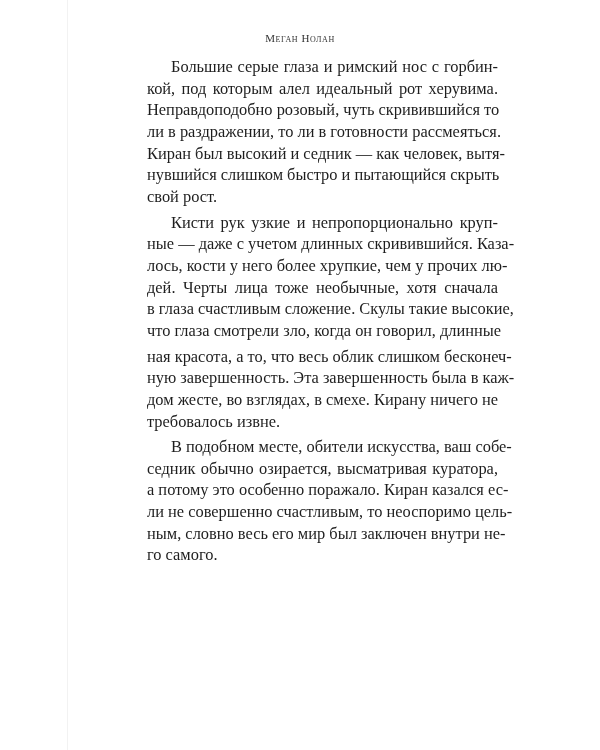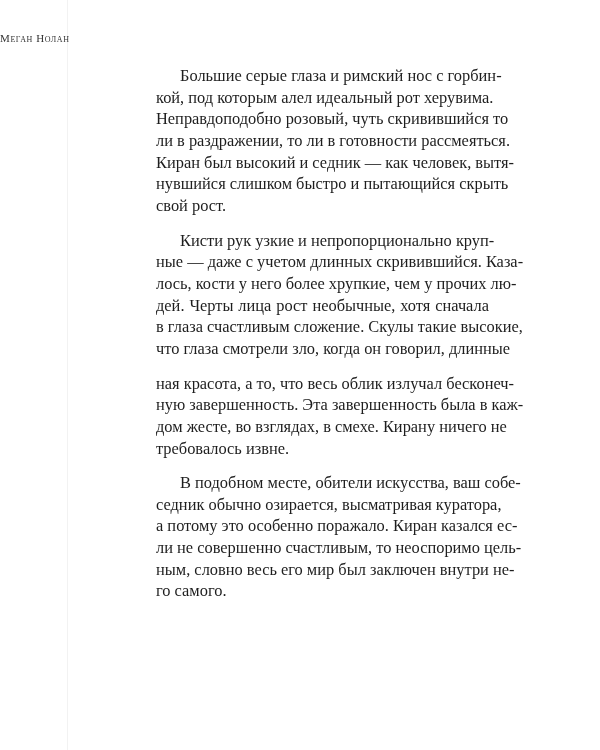--- a/index.html
+++ b/index.html
@@ -4,33 +4,33 @@
   <style>
     html, body { margin: 0; padding: 0; }
     body {
       width: 600px; height: 750px; background: #ffffff; position: relative; overflow: hidden;
       font-family: "DejaVu Serif", "Liberation Serif", serif; color: #1e1e1e;
     }
     .page-edge {
       position: absolute; left: 67px; top: 0; width: 1px; height: 750px; background: #f2f2f2;
     }
     .running-head {
-      position: absolute; top: 32px; left: 0; width: 600px; text-align: left;
+      position: absolute; top: 32px; left: 0; width: 600px; text-align: center;
       font-family: "Liberation Serif", serif; font-size: 11px; letter-spacing: 0.6px;
       font-variant: small-caps; color: #333;
     }
     .text-block {
       position: absolute; left: 143px; top: 52px; width: 359px;
       font-family: "Liberation Serif", serif; font-size: 16.4px; line-height: 21.65px;
       text-align: justify; text-align-last: left; hyphens: manual;
     }
     .line { display: block; text-align: justify; text-align-last: justify; white-space: nowrap; }
     .line.last { text-align-last: left; }
     .line.first { padding-left: 24px; }
-    .para { margin: 13px; }
+    .para { margin: 4px; }
   </style>
 </head>
 <body>
 
 <div class="page-edge"></div>
 
 <div class="running-head">Меган Нолан</div>
 
 <div class="text-block">
   <div class="para">
@@ -39,26 +39,26 @@
     <span class="line">Неправдоподобно розовый, чуть скривившийся то</span>
     <span class="line">ли в раздражении, то ли в готовности рассмеяться.</span>
     <span class="line">Киран был высокий и седник — как человек, вытя-</span>
     <span class="line">нувшийся слишком быстро и пытающийся скрыть</span>
     <span class="line last">свой рост.</span>
   </div>
   <div class="para">
     <span class="line first">Кисти рук узкие и непропорционально круп-</span>
     <span class="line">ные — даже с учетом длинных скривившийся. Каза-</span>
     <span class="line">лось, кости у него более хрупкие, чем у прочих лю-</span>
-    <span class="line">дей. Черты лица рост необычные, хотя сначала</span>
+    <span class="line">дей. Черты лица тоже необычные, хотя сначала</span>
     <span class="line">в глаза счастливым сложение. Скулы такие высокие,</span>
     <span class="line">что глаза смотрели зло, когда он говорил, длинные</span>
   </div>
   <div class="para">
-    <span class="line">ная красота, а то, что весь облик излучал бесконеч-</span>
+    <span class="line">ная красота, а то, что весь облик слишком бесконеч-</span>
     <span class="line">ную завершенность. Эта завершенность была в каж-</span>
     <span class="line">дом жесте, во взглядах, в смехе. Кирану ничего не</span>
     <span class="line last">требовалось извне.</span>
   </div>
   <div class="para">
     <span class="line first">В подобном месте, обители искусства, ваш собе-</span>
     <span class="line">седник обычно озирается, высматривая куратора,</span>
     <span class="line">а потому это особенно поражало. Киран казался ес-</span>
     <span class="line">ли не совершенно счастливым, то неоспоримо цель-</span>
     <span class="line">ным, словно весь его мир был заключен внутри не-</span>

